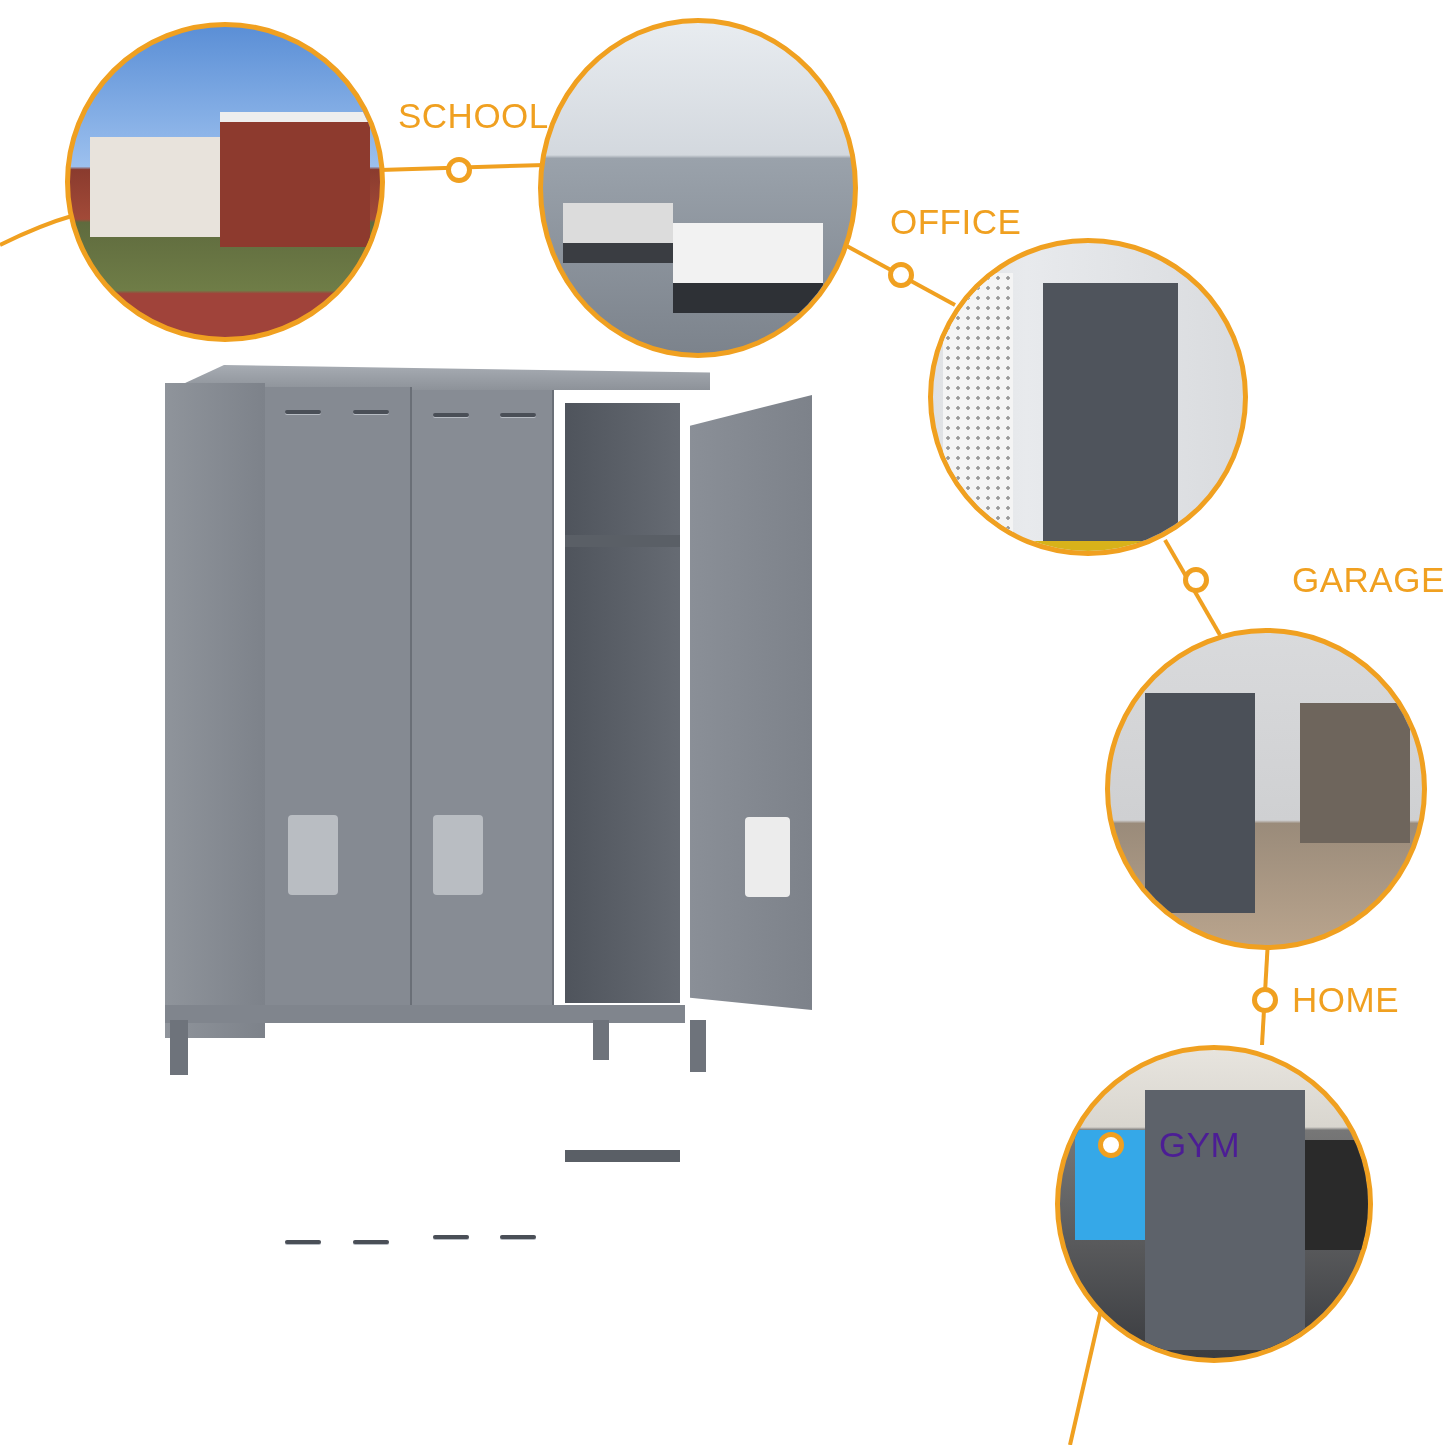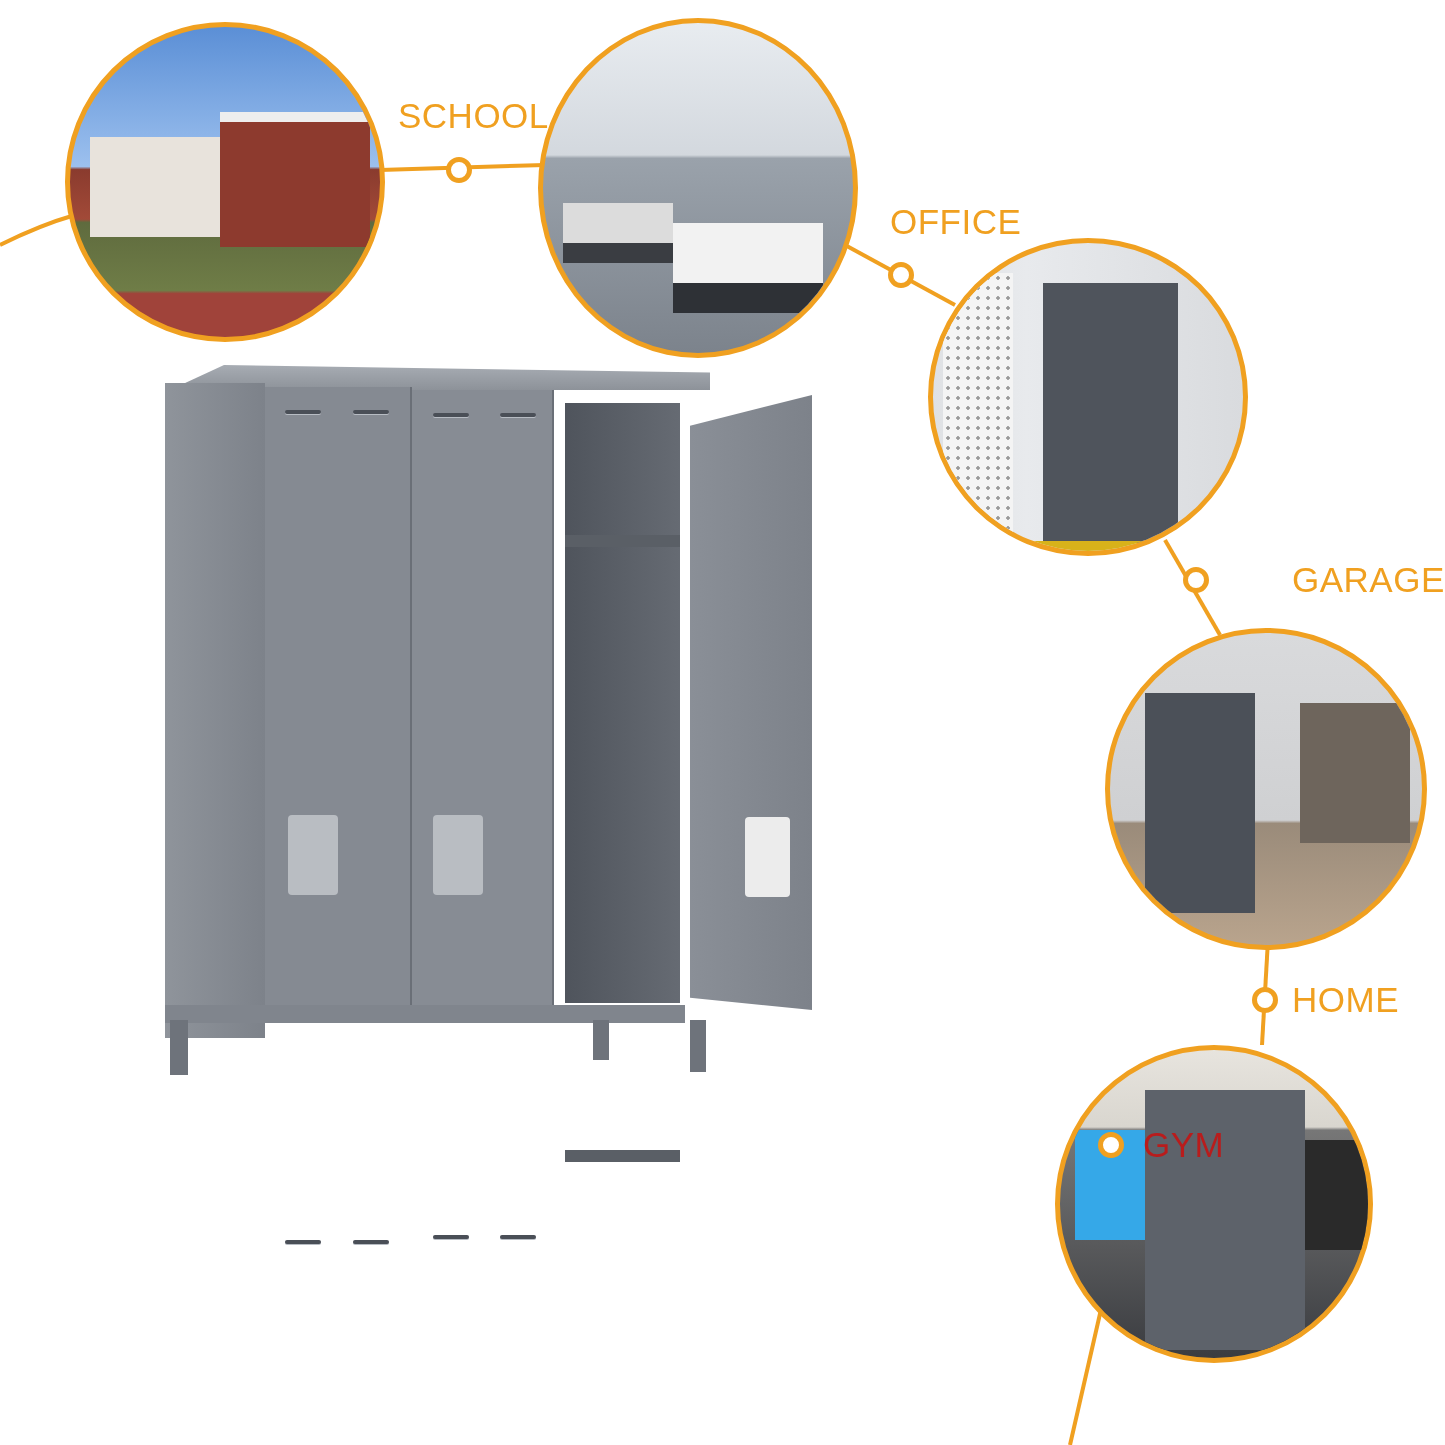--- a/index.html
+++ b/index.html
@@ -1,19 +1,19 @@
 <!DOCTYPE html>
 <html><head>
 <meta charset="utf-8">
 <style>
   html,body{margin:0;padding:0;background:#ffffff;}
   body{width:1445px;height:1445px;position:relative;overflow:hidden;font-family:"Liberation Sans",sans-serif;}
   .abs{position:absolute;}
   .label{position:absolute;color:#f0a020;font-size:35px;letter-spacing:0.5px;}
-  .label.gym{color:#b91c1c;}
+  .label.gym{color:#4c1d95;margin-left:16px;}
   .node{position:absolute;width:16px;height:16px;border:5px solid #f0a020;border-radius:50%;background:#fff;}
   .scene{position:absolute;border:5px solid #f0a020;border-radius:50%;overflow:hidden;box-sizing:border-box;}
   svg.lines{position:absolute;left:0;top:0;}
   .vent{position:absolute;width:36px;height:4px;background:#4a4f57;border-radius:2px;box-shadow:0 1px 0 #b7bcc3;}
 </style>
 </head>
 <body>
 
 <svg class="lines" width="1445" height="1445">
   <path d="M0,245 Q40,225 75,215" stroke="#f0a020" stroke-width="4" fill="none"></path>

